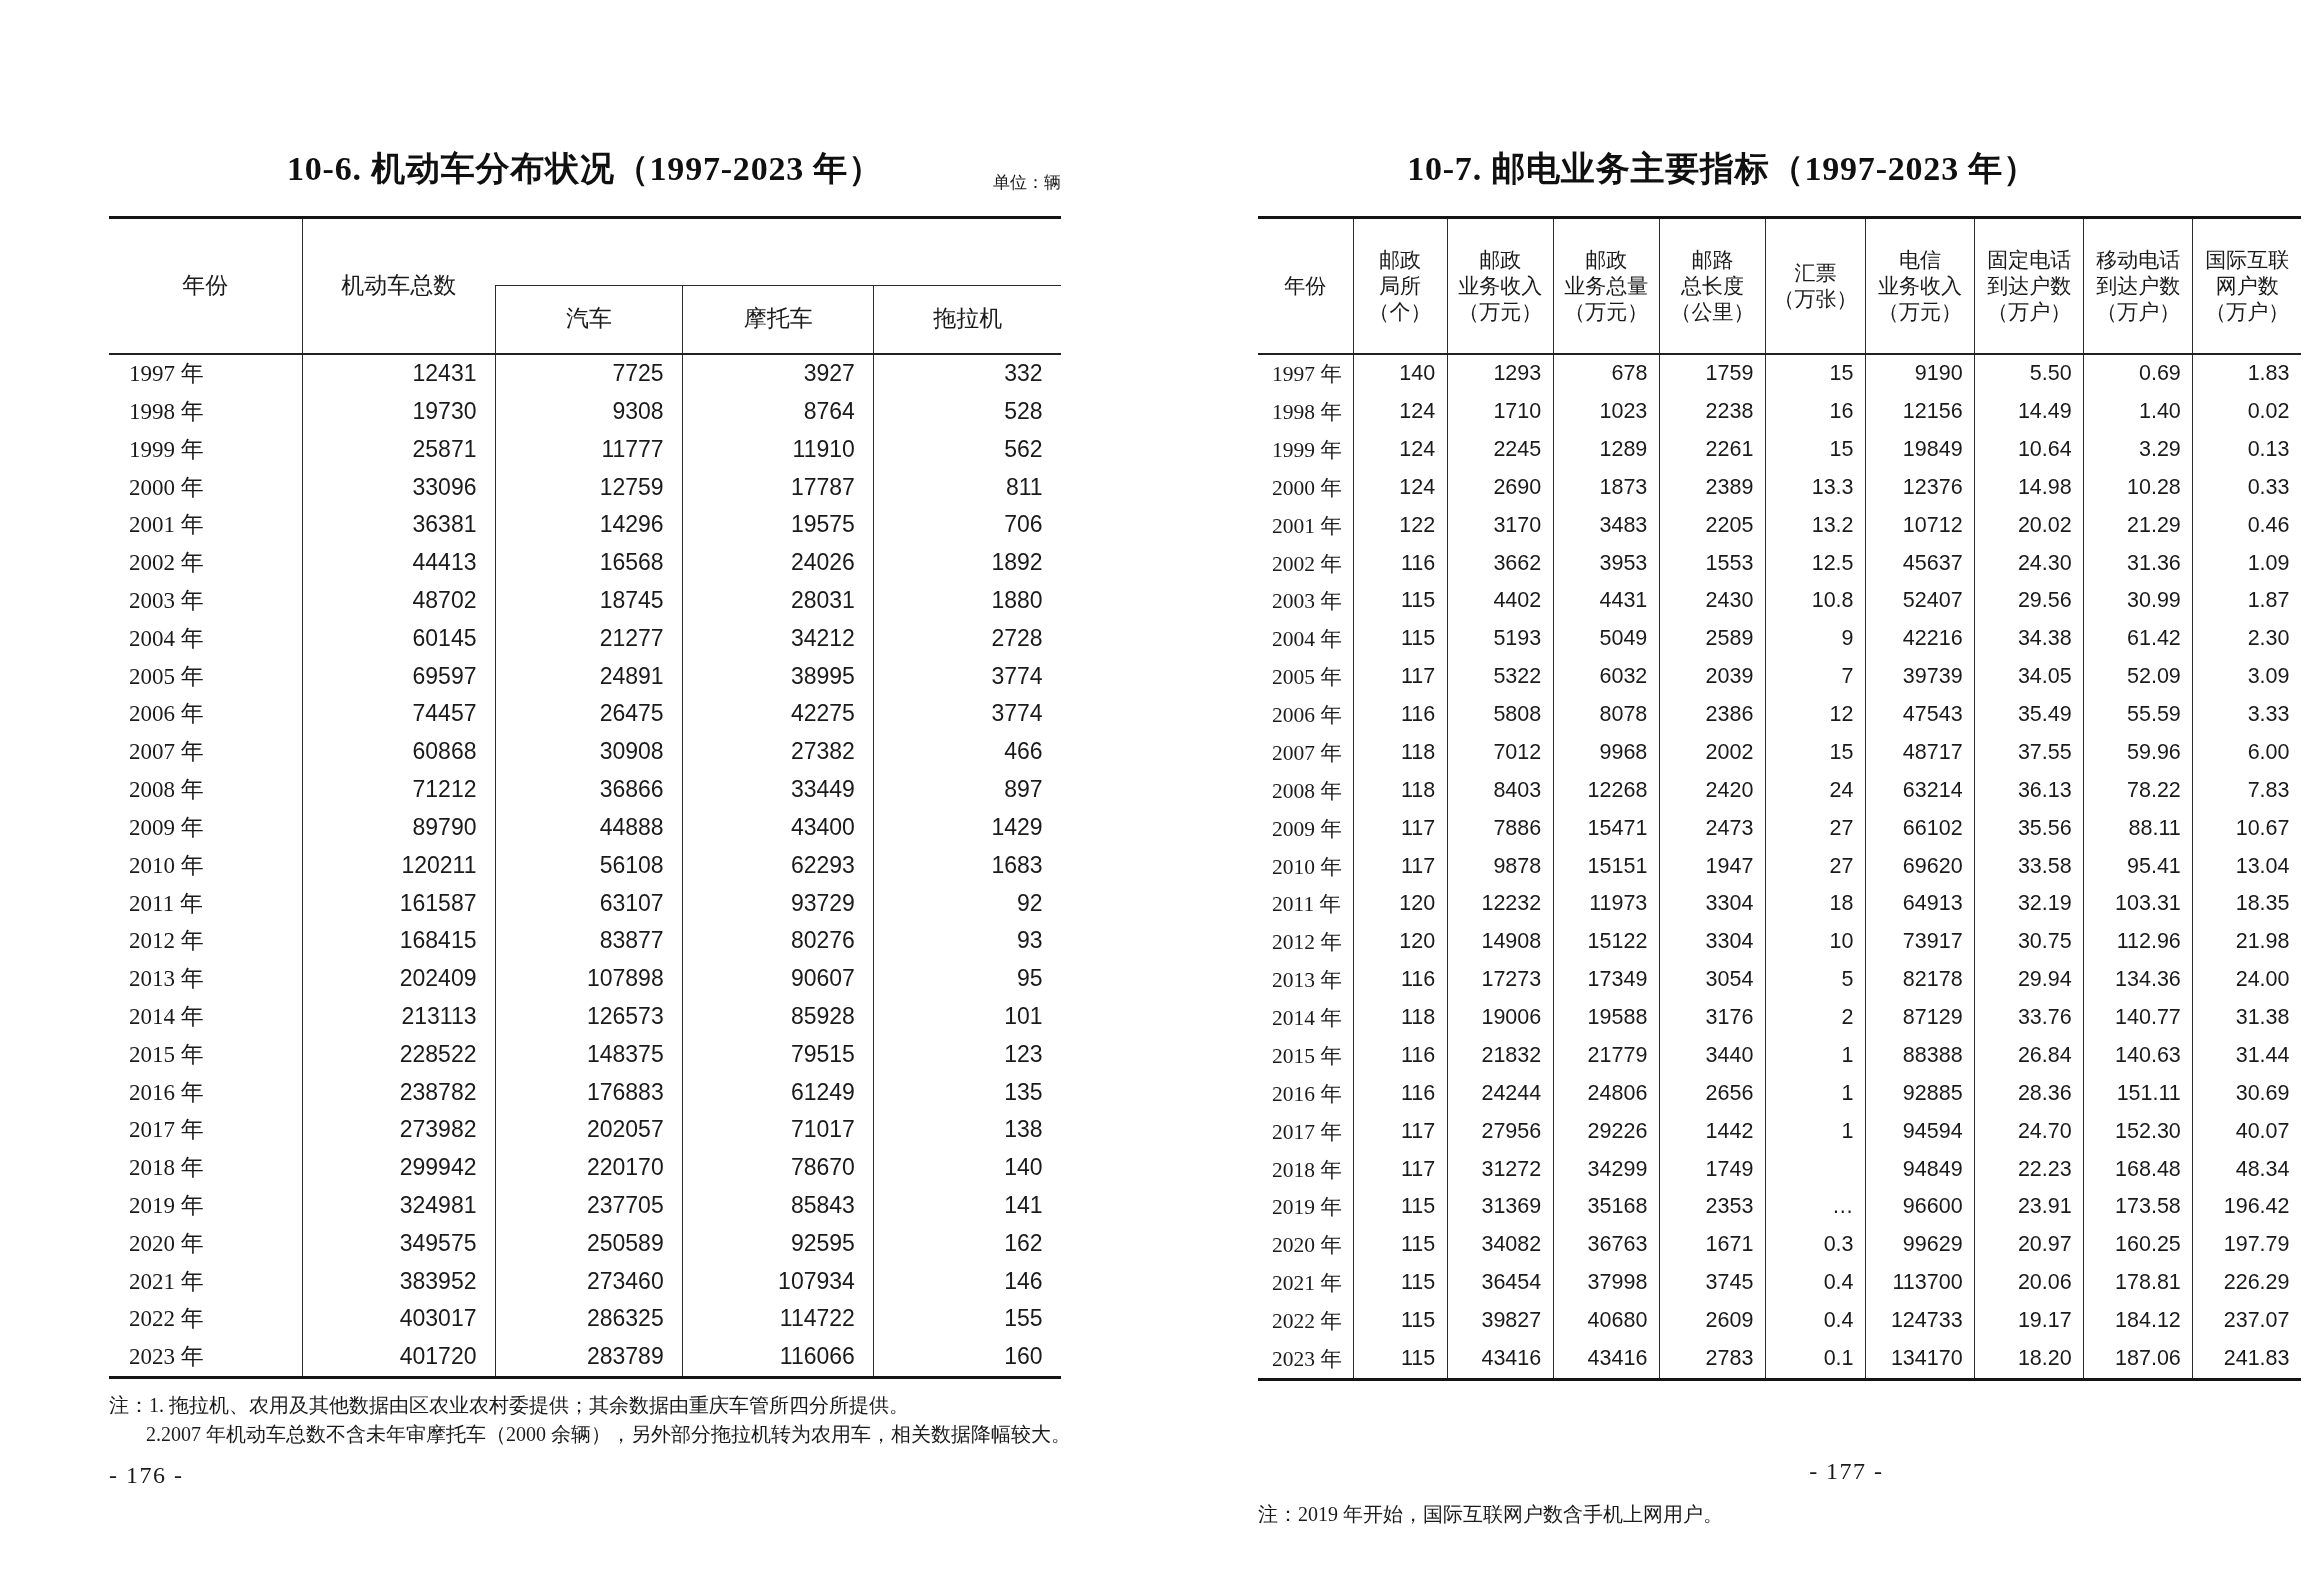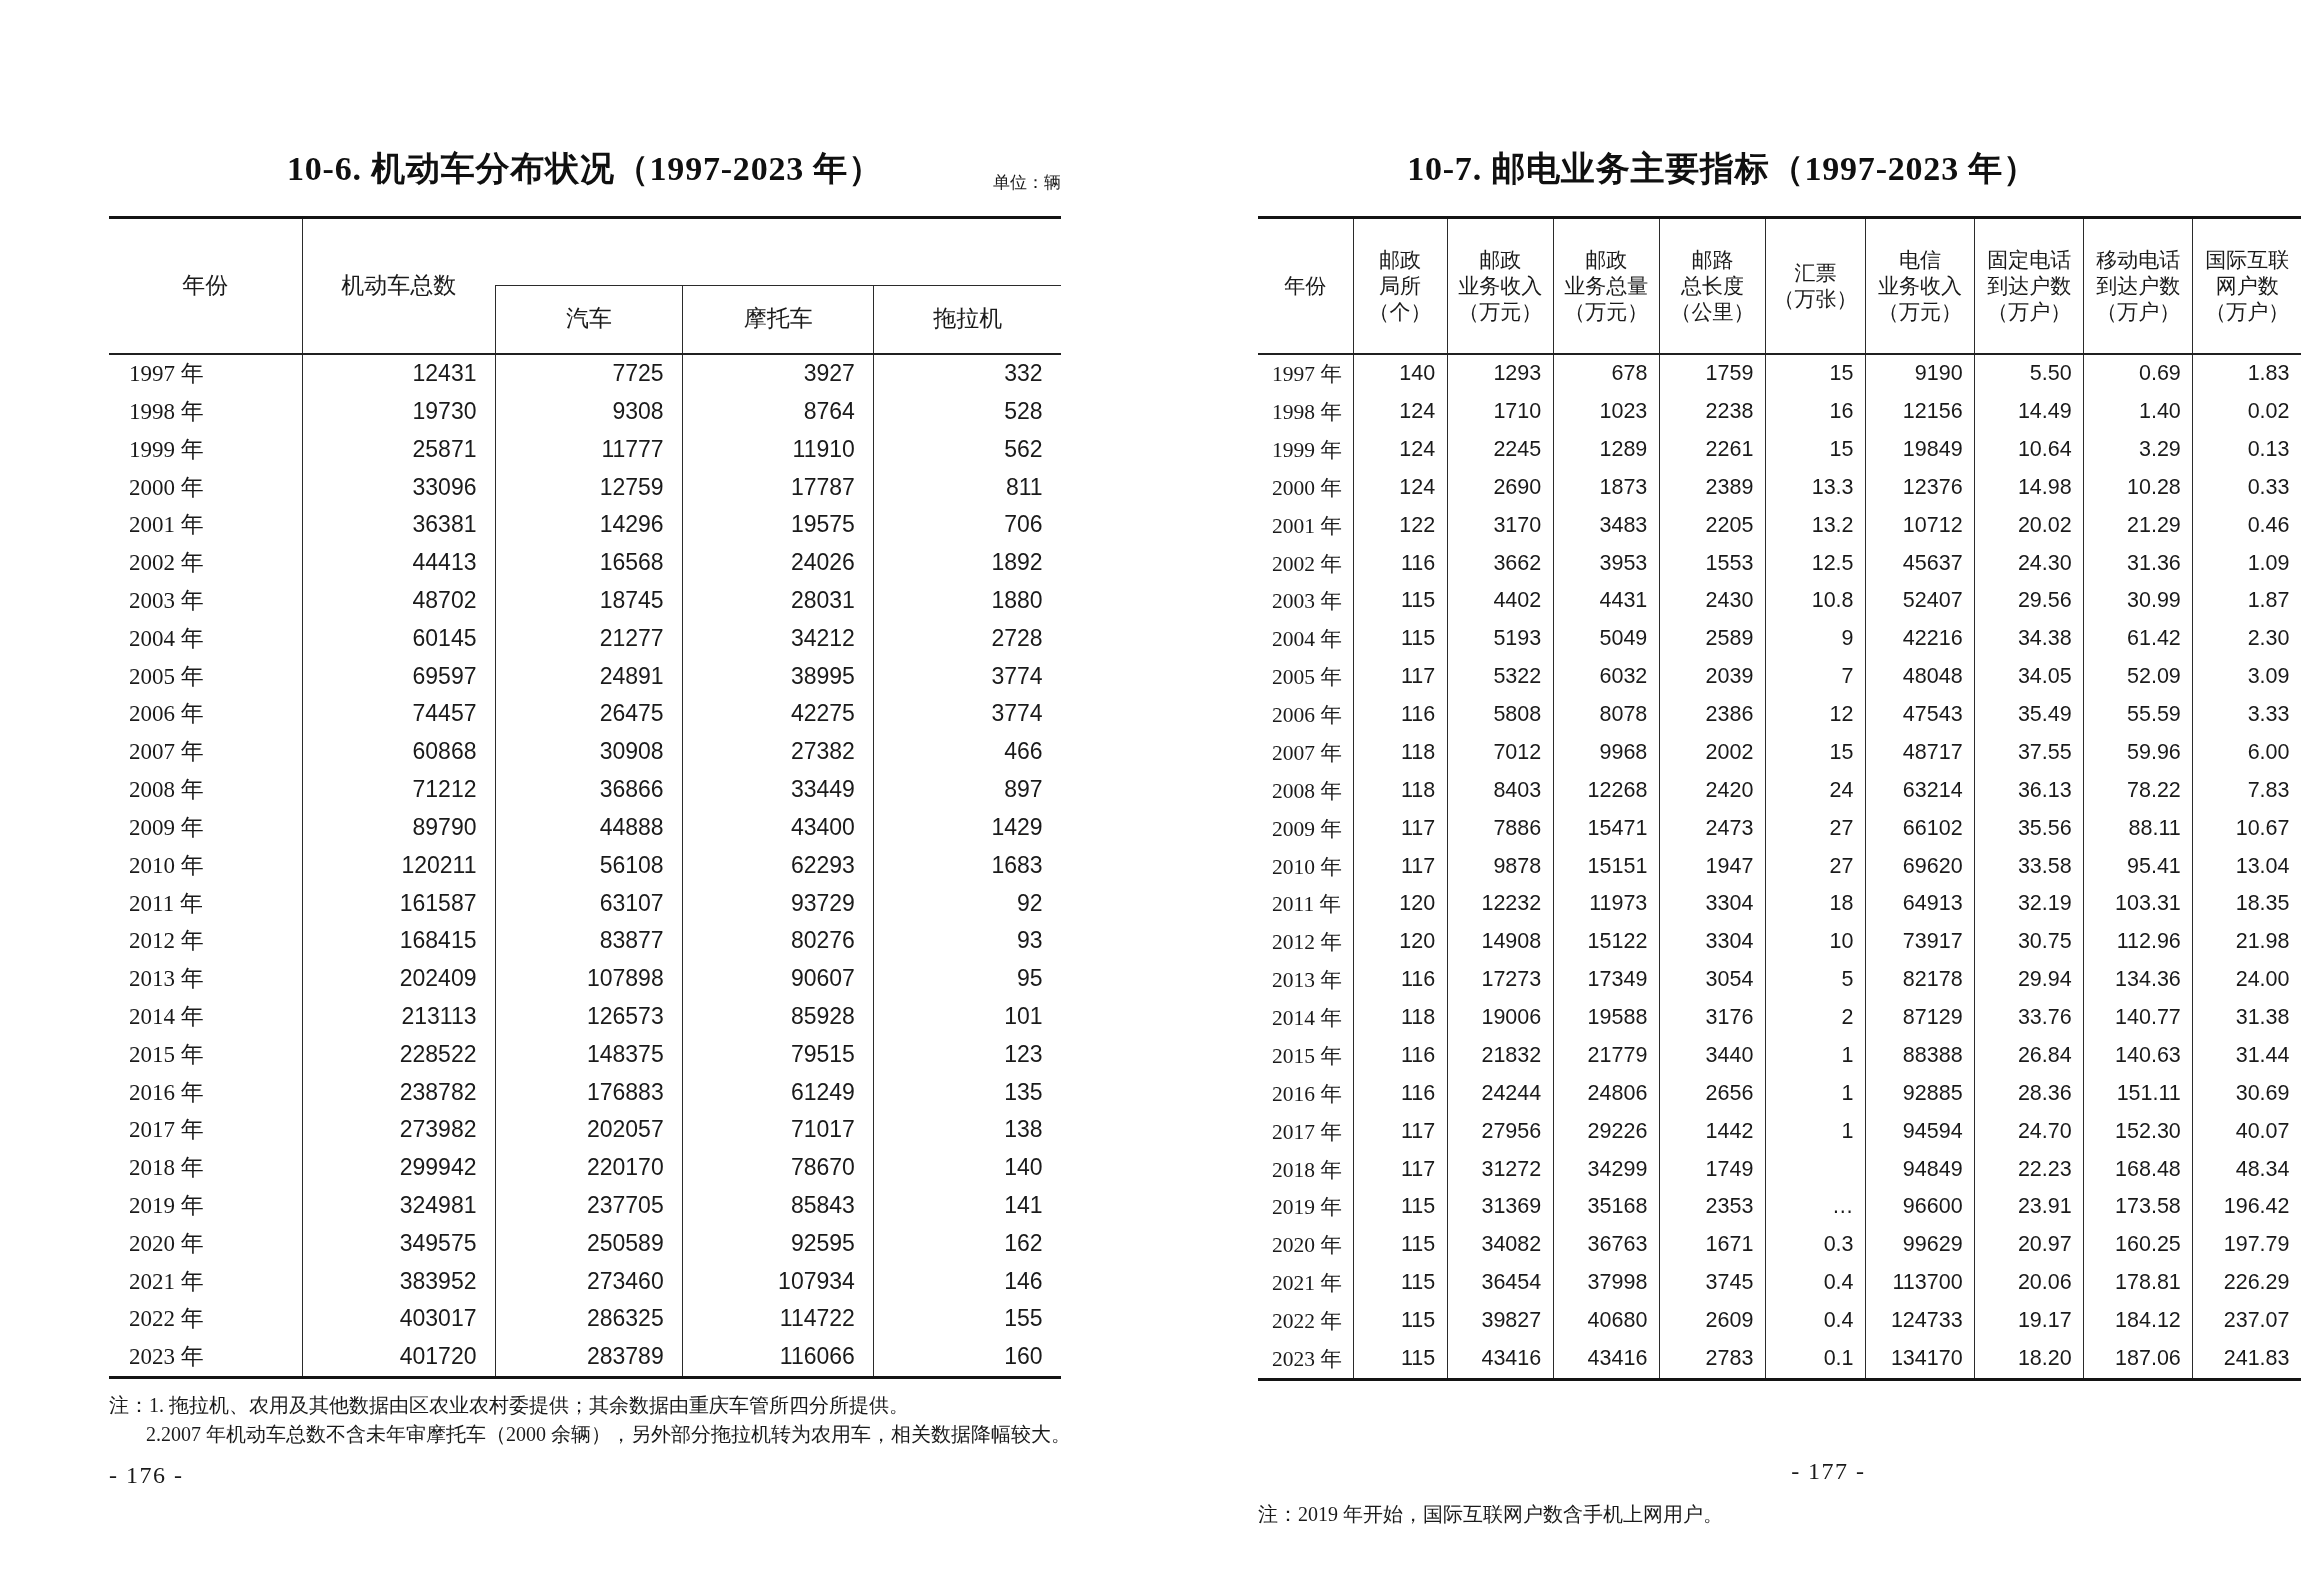--- a/index.html
+++ b/index.html
@@ -3,21 +3,21 @@
 <meta charset="utf-8">
 <style>
   html,body{
     margin:0;padding:0;
     width:2319px;height:1584px;
     background:#ffffff;
     font-family:"Liberation Serif","DejaVu Serif",serif;
     color:#1a1a1a;
     overflow:hidden;
   }
-  .sheet{position:relative;width:1884px;height:1584px;}
+  .sheet{position:relative;width:1884px;height:1584px;padding-left:18px;}
 
   .title{
     position:absolute;top:123px;
     font-size:34px;font-weight:700;
     text-align:center;letter-spacing:0.8px;
     color:#101010;white-space:nowrap;
   }
   .title-left{left:109px;width:952px;}
   .title-right{left:1201px;width:1043px;}
 
@@ -452,21 +452,21 @@
             <td class="bl">61.42</td>
             <td class="bl">2.30</td>
           </tr>
           <tr>
             <td>2005 年</td>
             <td class="bl">117</td>
             <td class="bl">5322</td>
             <td class="bl">6032</td>
             <td class="bl">2039</td>
             <td class="bl">7</td>
-            <td class="bl">48048</td>
+            <td class="bl">39739</td>
             <td class="bl">34.05</td>
             <td class="bl">52.09</td>
             <td class="bl">3.09</td>
           </tr>
           <tr>
             <td>2006 年</td>
             <td class="bl">116</td>
             <td class="bl">5808</td>
             <td class="bl">8078</td>
             <td class="bl">2386</td>

